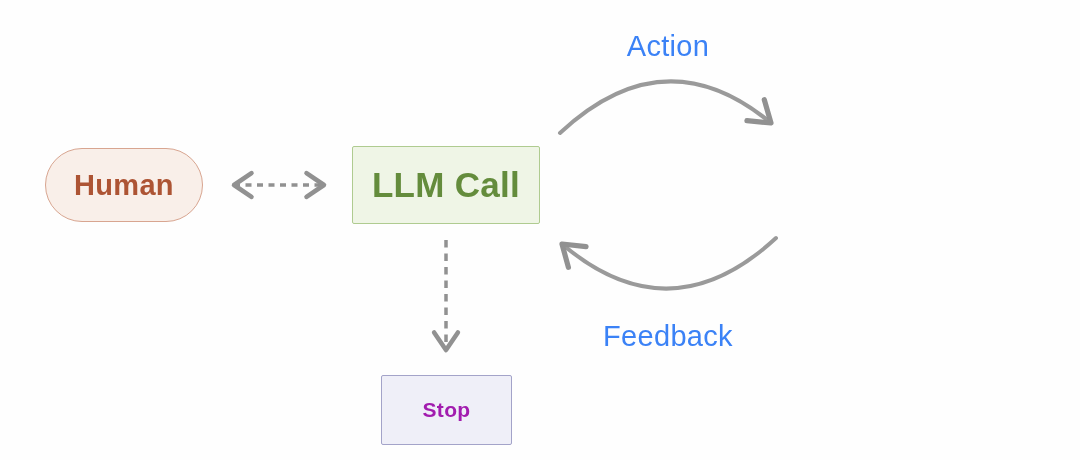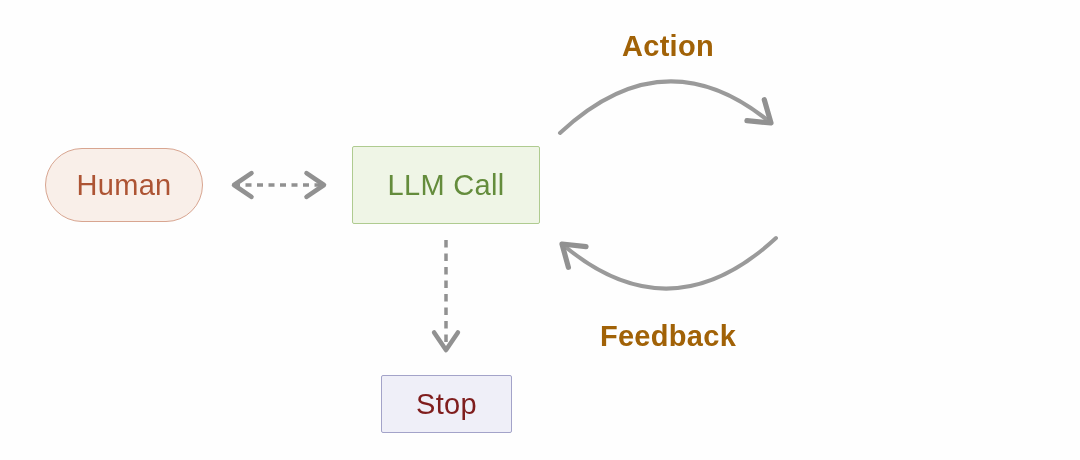--- a/index.html
+++ b/index.html
@@ -15,55 +15,55 @@
   .arrow-layer {
     position: absolute;
     left: 0; top: 0;
     width: 1080px; height: 460px;
   }
   .node {
     position: absolute;
     display: flex;
     align-items: center;
     justify-content: center;
-    font-weight: 400;
+    font-weight: 700;
     letter-spacing: 0.3px;
   }
   .pill {
     background: #f9efe9;
     border: 1.5px solid #d8a590;
     border-radius: 40px;
     color: #ad5434;
     font-size: 29px;
   }
   .node-human { left: 45px; top: 148px; width: 158px; height: 74px; }
   .node-environment { left: 795px; top: 147px; width: 247px; height: 76px; }
   .rect-green {
     left: 352px; top: 146px; width: 188px; height: 78px;
     background: #eff5e6;
     border: 1.5px solid #afcb90;
     border-radius: 2px;
     color: #648c3c;
-    font-size: 29px;
+    font-size: 35px;
   }
   .rect-purple {
-    left: 381px; top: 375px; width: 131px; height: 58px;
+    left: 381px; top: 375px; width: 131px; height: 70px;
     background: #efeff8;
     border: 1.5px solid #a3a3c9;
     border-radius: 2px;
-    color: #7f1d1d;
-    font-size: 29px;
+    color: #a21caf;
+    font-size: 21px;
   }
   .edge-label {
     position: absolute;
     width: 240px;
     text-align: center;
     font-size: 29px;
-    font-weight: 700;
-    color: #a16207;
+    font-weight: 400;
+    color: #3b82f6;
     letter-spacing: 0.3px;
   }
   .label-action { left: 548px; top: 30px; }
   .label-feedback { left: 548px; top: 320px; }
 </style>
 </head>
 <body>
 
 <div class="canvas">
 

